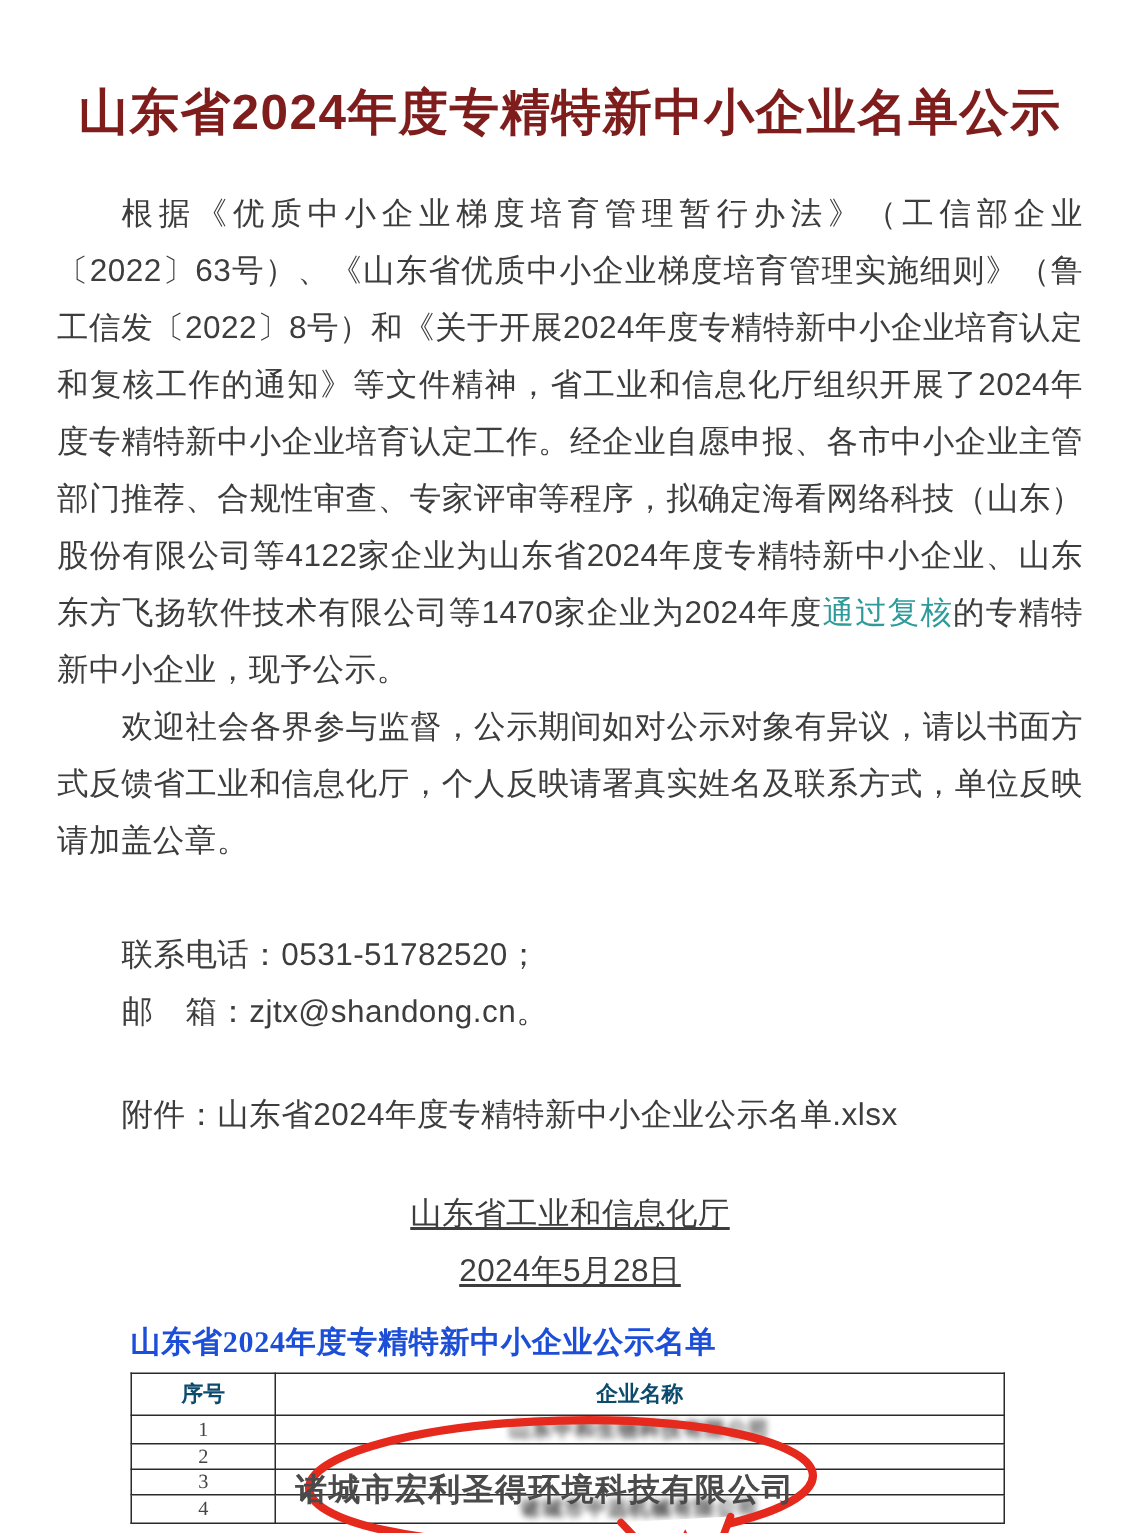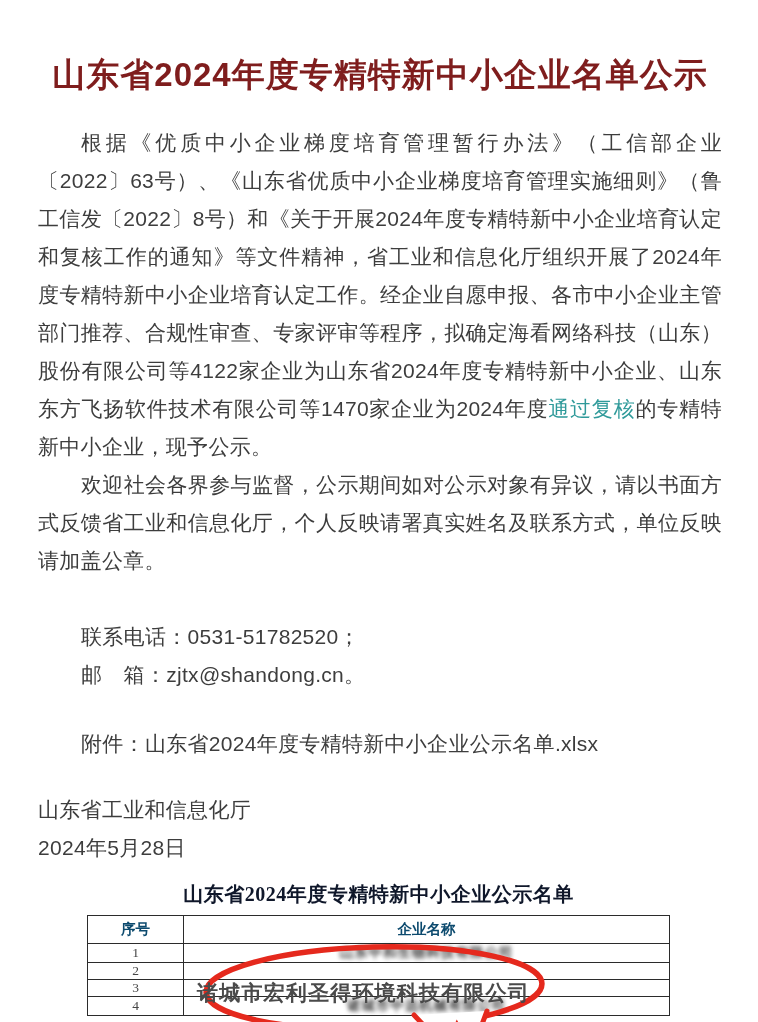--- a/index.html
+++ b/index.html
@@ -16,29 +16,29 @@
     margin:54px 0 0 0;
     font-size:33px;font-weight:700;color:#7f1d1d;
     text-align:center;letter-spacing:1px;line-height:42px;
   }
   .content{margin-top:28px;font-size:21px;color:#3d3d3d;line-height:38px;}
   .para{margin:0;text-indent:43px;text-align:justify;letter-spacing:0.3px;}
   .hl{color:#2f9a9a;}
   .contact-block{margin-top:38px;}
   .contact-line{margin:0;padding-left:43px;letter-spacing:0.3px;}
   .attach-block{margin-top:31px;}
-  .sig{margin:0;text-align:left;letter-spacing:0.3px;}
+  .sig{margin:0;text-align:center;letter-spacing:0.3px;text-decoration:underline;}
   .sig-block{margin-top:28px;}
 
   
   .figure{position:relative;width:758px;height:216px;margin-top:14px;
           font-family:"Liberation Serif","DejaVu Serif",serif;}
   .tbl-title{
-    width:583px;margin:0 0 7px 87px;text-align:center;
-    font-size:20px;font-weight:700;color:#0f172a;letter-spacing:0.5px;
+    width:583px;margin:0 0 7px 87px;
+    font-size:20px;font-weight:700;color:#1d4ed8;letter-spacing:0.5px;
   }
   table.roster{border-collapse:collapse;margin-left:87px;width:583px;table-layout:fixed;}
   table.roster td,table.roster th{
     border:1.4px solid #2b2b2b;padding:0;text-align:center;vertical-align:middle;
     color:#454545;font-size:13.5px;overflow:hidden;white-space:nowrap;
   }
   table.roster th{height:27px;font-size:14.5px;font-weight:700;color:#0c4a6e;}
   table.roster td{height:16px;}
   col.c-no{width:96px;}
   .blurred{filter:blur(2px);color:#8d8d8d;font-weight:700;letter-spacing:1px;}

